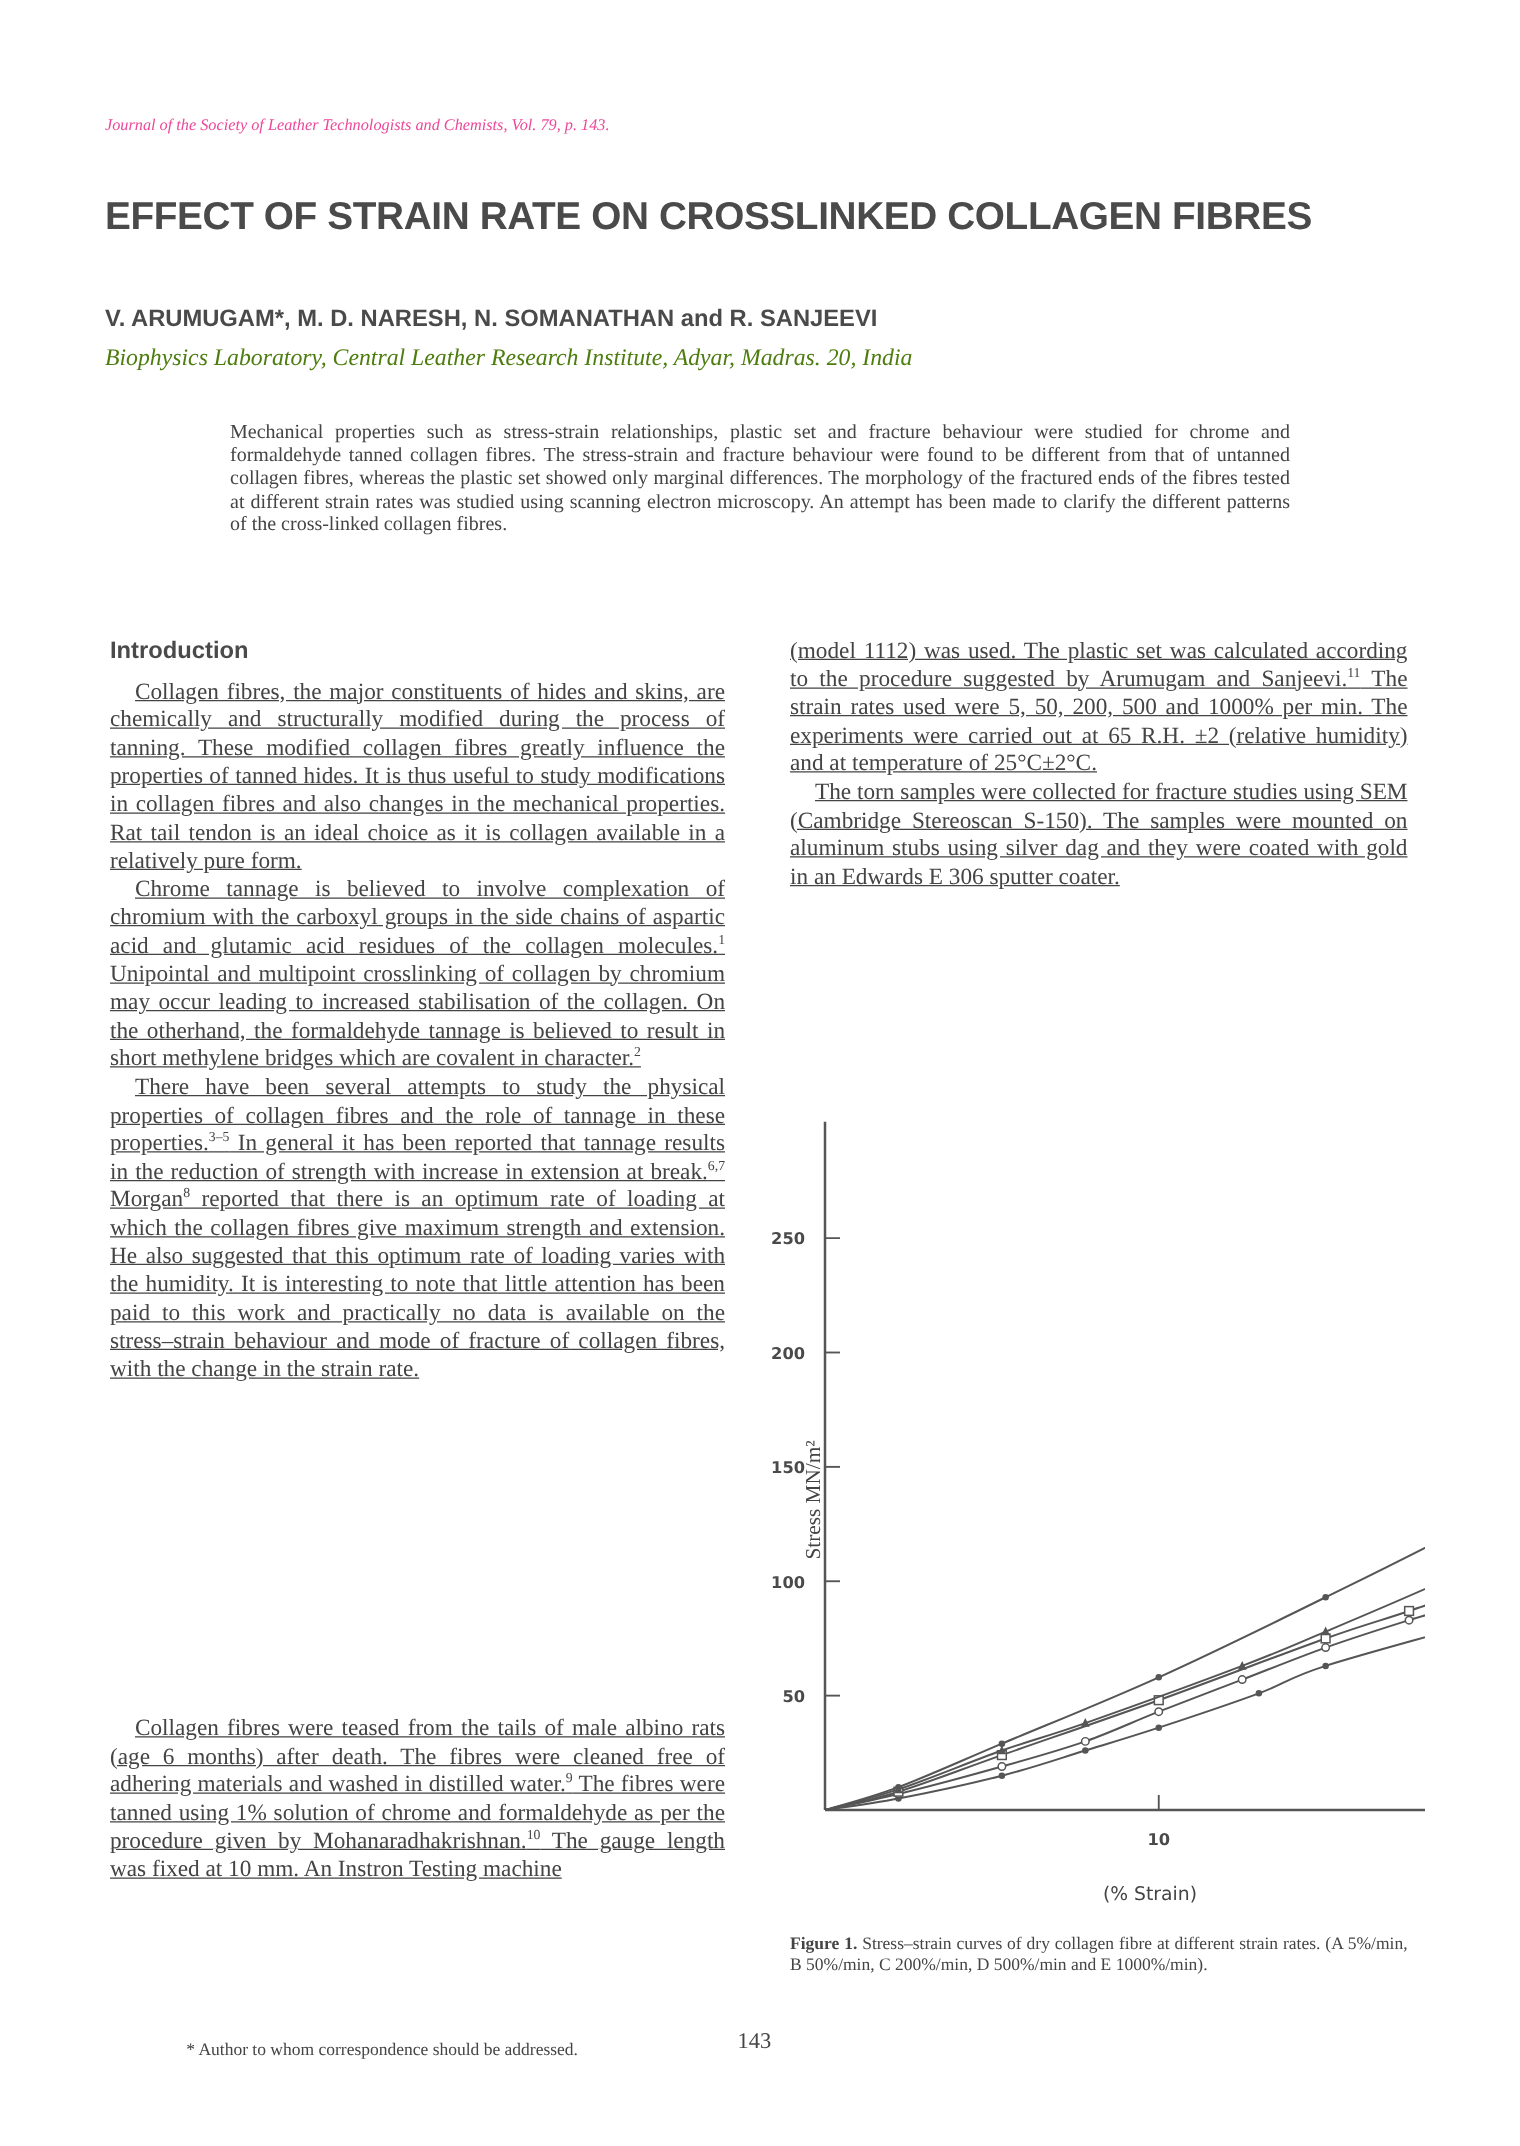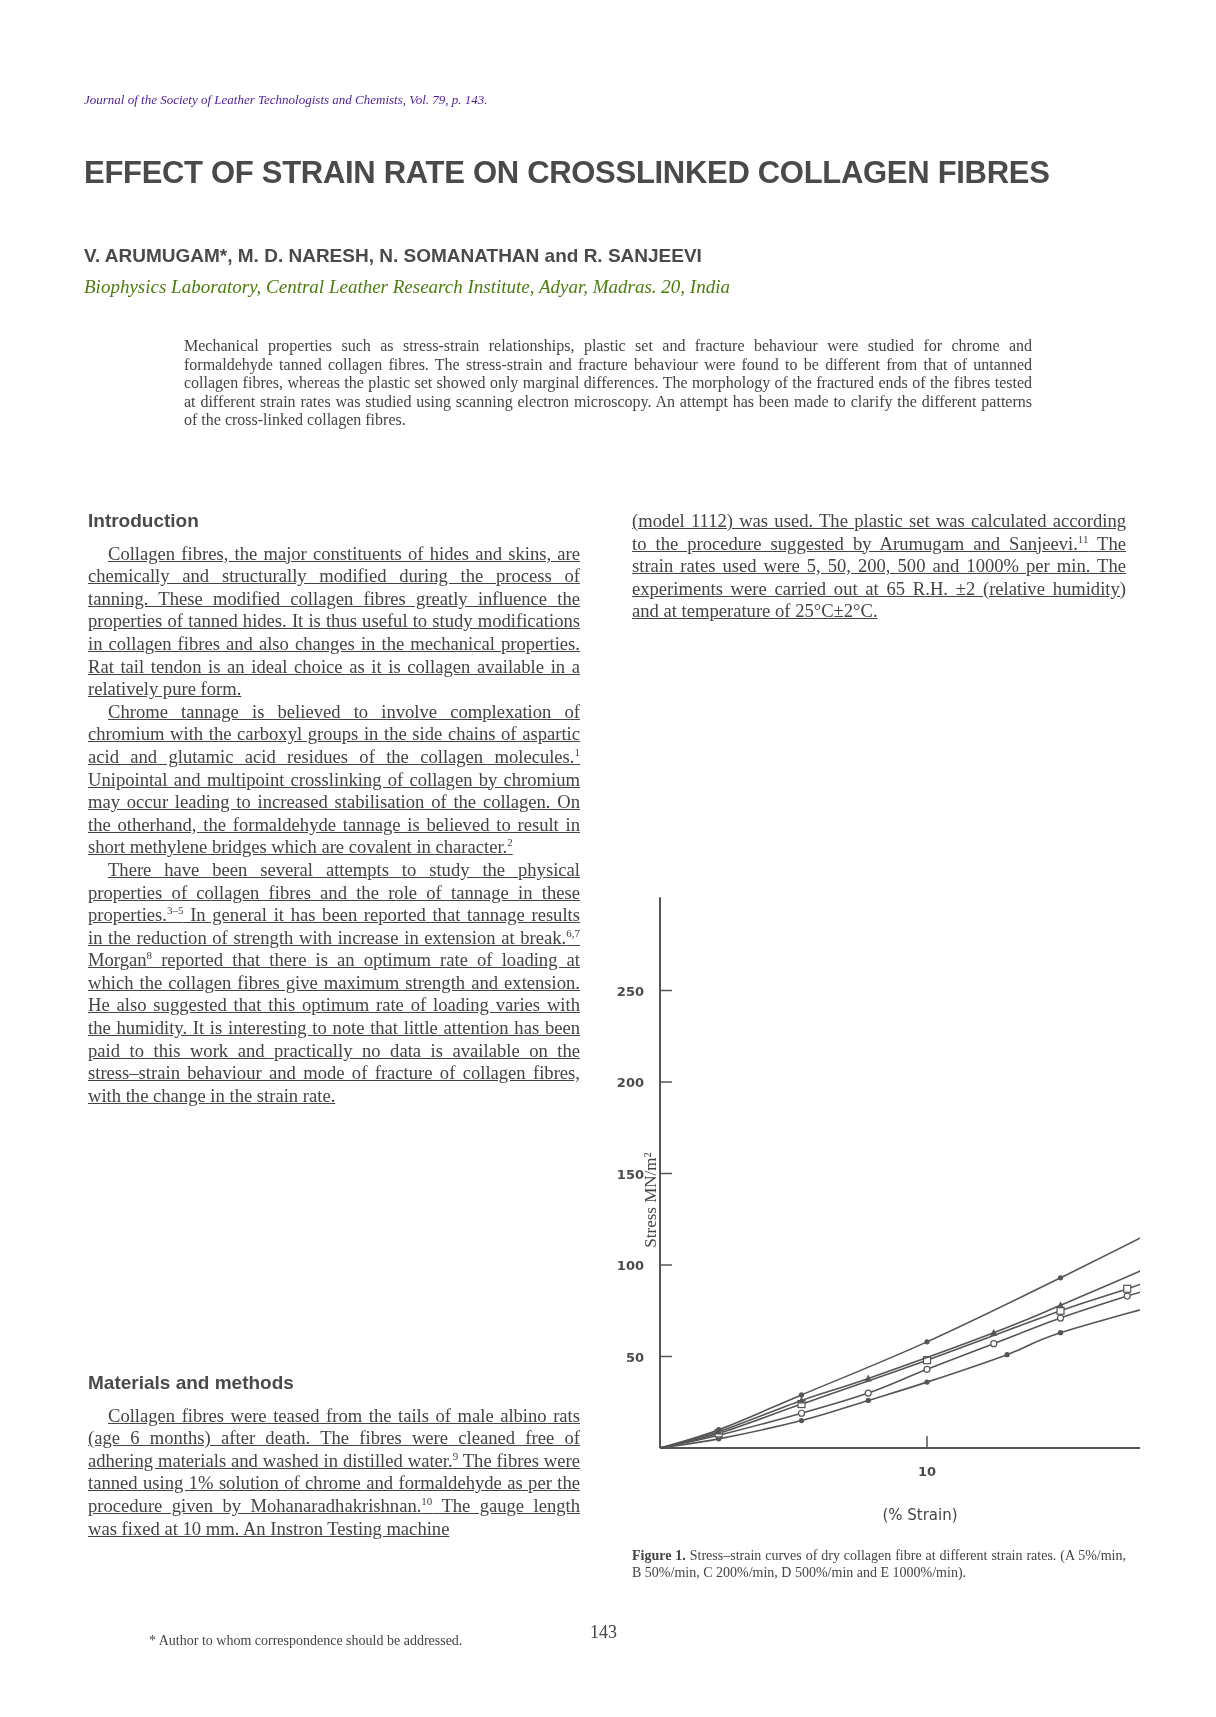--- a/index.html
+++ b/index.html
@@ -1,17 +1,17 @@
 <!DOCTYPE html>
 <html><head>
 <meta charset="utf-8">
 <style>
   html, body { margin:0; padding:0; background:#ffffff; }
   body { width:1216px; height:1717px; position:relative; overflow:hidden; color:#3a3a3a; font-family:"Liberation Serif", serif; }
-  .journal { position:absolute; left:84px; top:92px; font-style:italic; font-size:13px; color:#4c1d95; }
+  .journal { position:absolute; left:84px; top:92px; font-style:italic; font-size:13px; color:#ec4899; }
   .title { position:absolute; left:84px; top:155px; width:1000px; font-family:"Liberation Sans", sans-serif; font-weight:bold; font-size:31px; line-height:36px; color:#4a4a4a; letter-spacing:-0.3px; }
   .authors { position:absolute; left:84px; top:245px; font-family:"Liberation Sans", sans-serif; font-weight:bold; font-size:19px; color:#4a4a4a; }
   .affil { position:absolute; left:84px; top:276px; font-style:italic; font-size:19px; color:#4d7c0f; }
   .summary { position:absolute; left:184px; top:337px; width:848px; font-size:16px; line-height:18.5px; text-align:justify; color:#444; }
   .summary .st { font-weight:bold; display:block; }
   .col { position:absolute; font-size:18.6px; line-height:22.6px; text-align:justify; color:#444; }
   .col p { margin:0; text-indent:20px;text-decoration:underline; }
   .col p.noindent { text-indent:0; }
   .col h2 { margin:0 0 10px 0; font-family:"Liberation Sans", sans-serif; font-weight:bold; font-size:19px; color:#4a4a4a; text-indent:0; }
   .col sup { font-size:11px; line-height:0; }
@@ -41,26 +41,26 @@
 </div>
 
 <div class="col" id="left-col">
   <h2>Introduction</h2>
   <p>Collagen fibres, the major constituents of hides and skins, are chemically and structurally modified during the process of tanning. These modified collagen fibres greatly influence the properties of tanned hides. It is thus useful to study modifications in collagen fibres and also changes in the mechanical properties. Rat tail tendon is an ideal choice as it is collagen available in a relatively pure form.</p>
   <p><span>Chrome tannage is believed to involve complexation of chromium with the carboxyl groups in the side chains of aspartic acid and glutamic acid residues of the collagen molecules.</span><sup>1</sup><span> Unipointal and multipoint crosslinking of collagen by chromium may occur leading to increased stabilisation of the collagen. On the otherhand, the formaldehyde tannage is believed to result in short methylene bridges which are covalent in character.</span><sup>2</sup></p>
   <p><span>There have been several attempts to study the physical properties of collagen fibres and the role of tannage in these properties.</span><sup>3–5</sup><span> In general it has been reported that tannage results in the reduction of strength with increase in extension at break.</span><sup>6,7</sup><span> Morgan</span><sup>8</sup><span> reported that there is an optimum rate of loading at which the collagen fibres give maximum strength and extension. He also suggested that this optimum rate of loading varies with the humidity. It is interesting to note that little attention has been paid to this work and practically no data is available on the stress–strain behaviour and mode of fracture of collagen fibres, with the change in the strain rate.</span></p>
 </div>
 
 <div class="col" id="mm-col">
-  <h2>Materials and methods</h2>
   <p><span>Collagen fibres were teased from the tails of male albino rats (age 6 months) after death. The fibres were cleaned free of adhering materials and washed in distilled water.</span><sup>9</sup><span> The fibres were tanned using 1% solution of chrome and formaldehyde as per the procedure given by Mohanaradhakrishnan.</span><sup>10</sup><span> The gauge length was fixed at 10 mm. An Instron Testing machine</span></p>
 </div>
 
 <div class="col" id="right-col">
   <p class="noindent"><span>(model 1112) was used. The plastic set was calculated according to the procedure suggested by Arumugam and Sanjeevi.</span><sup>11</sup><span> The strain rates used were 5, 50, 200, 500 and 1000% per min. The experiments were carried out at 65 R.H. ±2 (relative humidity) and at temperature of 25°C±2°C.</span></p>
+  <p>The torn samples were collected for fracture studies using SEM (Cambridge Stereoscan S-150). The samples were mounted on aluminum stubs using silver dag and they were coated with gold in an Edwards E 306 sputter coater.</p>
 </div>
 
 <svg id="chart" width="540" height="700">
   <g id="axes">
       <line x1="60" y1="618" x2="60" y2="67.29999999999995" stroke="#555" stroke-width="2"></line>
       <line x1="60" y1="618" x2="1271.5" y2="618" stroke="#555" stroke-width="2"></line>
       <line x1="60" y1="526.5" x2="72" y2="526.5" stroke="#555" stroke-width="1.5"></line>
       <text x="44" y="531.5" text-anchor="end" class="axis-text">50</text>
       <line x1="60" y1="435" x2="72" y2="435" stroke="#555" stroke-width="1.5"></line>
       <text x="44" y="440" text-anchor="end" class="axis-text">100</text>

